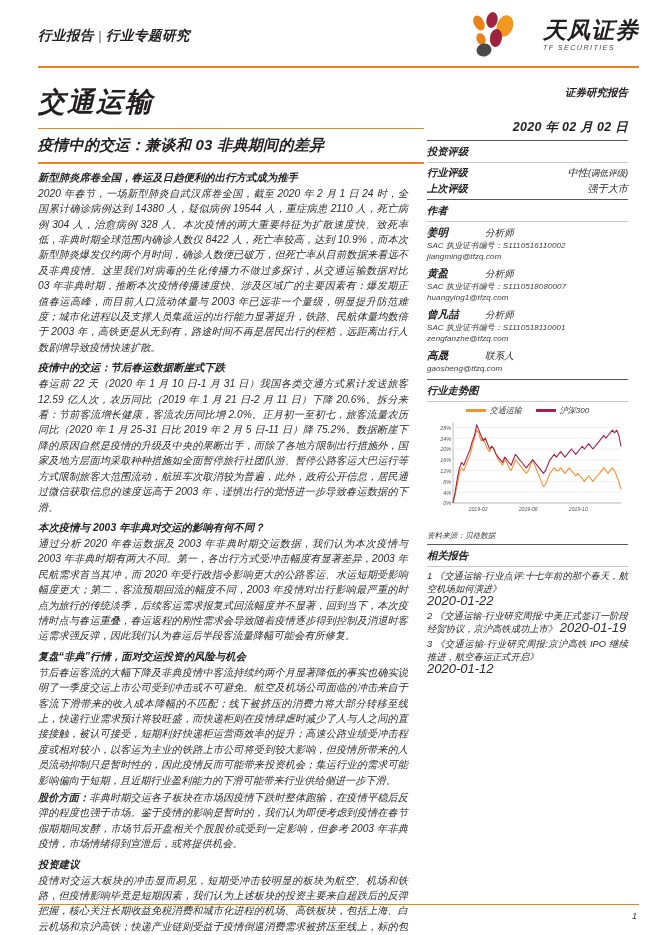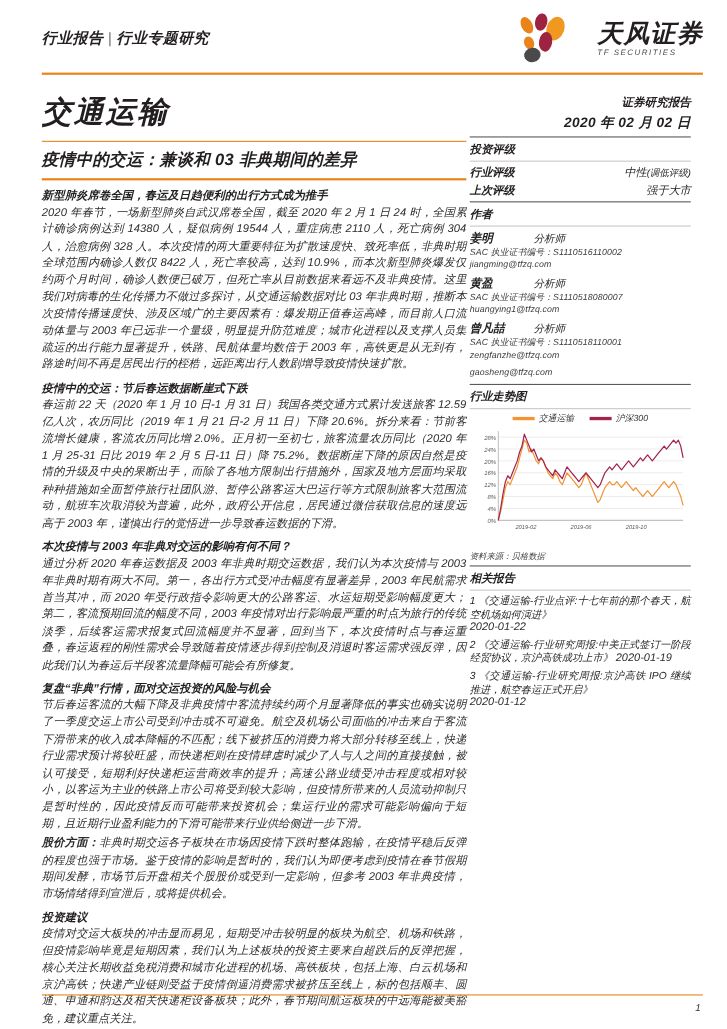--- a/index.html
+++ b/index.html
@@ -64,32 +64,32 @@
     font-size: 15px; font-weight:bold; letter-spacing:.3px;
     margin: 2px 0 7px 0; color:#231f20;
   }
   .sec-head {
     font-size: 10.3px; font-weight: bold; color:#231f20;
     margin: 6px 0 1px 0; letter-spacing:.1px;
   }
   .para {
     font-size: 10.2px; line-height: 15.4px;
     text-align: justify; text-justify: inter-ideograph;
-    color:#2b2b2b; margin: 0 0 2px 0;
+    color:#2b2b2b; margin: 0 16px 2px 0;
     letter-spacing: .05px;
   }
 
   
   .rpt-type {
     text-align:right; font-size:10.5px; font-weight:bold;
     color:#231f20; margin-top: 8px;
   }
   .rpt-date {
     text-align:right; font-size:12.5px; font-weight:bold; color:#231f20;
-    margin: 3px 0 4px 0; letter-spacing:.3px;
+    margin: 19px 0 4px 0; letter-spacing:.3px;
   }
   .hr-dark { height:1px; background:#5a5a5a; margin:3px 0 0 0; }
   .hr-light { height:1px; background:#c9c9c9; margin:3px 0; }
 
   .blk-title {
     font-size:10.3px; font-weight:bold; color:#231f20;
     margin: 4px 0 2px 0;
   }
   .kv { display:flex; justify-content:space-between; align-items:baseline;
         font-size:10.2px; margin: 2px 0; }
@@ -106,21 +106,21 @@
 
   
   .chart-box { margin-top: 4px; }
   .legend { display:flex; justify-content:center; gap:14px; margin: 3px 0 1px 0; }
   .legend-item { display:flex; align-items:center; gap:4px; font-size:8px; color:#333; }
   .legend-swatch { width:20px; height:2.6px; display:inline-block; }
   .chart-svg { display:block; }
   .chart-src { font-size:7.6px; color:#444; margin-top:14px; }
 
   .rel-item { font-size:9.3px; line-height:12.6px; color:#231f20; margin: 1px 0 2px 0; text-align:justify; }
-  .rel-date { font-size:10px; color:#2d2d2d; }
+  .rel-date { font-size:13px; color:#2d2d2d; }
 
   .pagenum {
     position:absolute; right:24px; bottom:14px;
     font-size:9px; color:#333;
   }
   .rule-bottom {
     position:absolute; left:38px; right:22px; bottom:30px;
     height:1px; background:#E8841A;
   }
 </style>
@@ -232,20 +232,24 @@
         <div class="author">
           <div class="author-row">
             <span class="author-name">曾凡喆</span>
             <span class="author-role">分析师</span>
           </div>
           <div class="author-sac">SAC 执业证书编号：S1110518110001</div>
           <div class="author-mail">zengfanzhe@tfzq.com</div>
         </div>
 
         <div class="author">
+          <div class="author-row">
+            <span class="author-name">高晟</span>
+            <span class="author-role">联系人</span>
+          </div>
           <div class="author-mail">gaosheng@tfzq.com</div>
         </div>
         <div class="hr-dark"></div>
       </div>
 
       <div class="chart-box">
         <div class="blk-title">行业走势图</div>
         <div class="hr-light"></div>
 
         <div class="legend">

